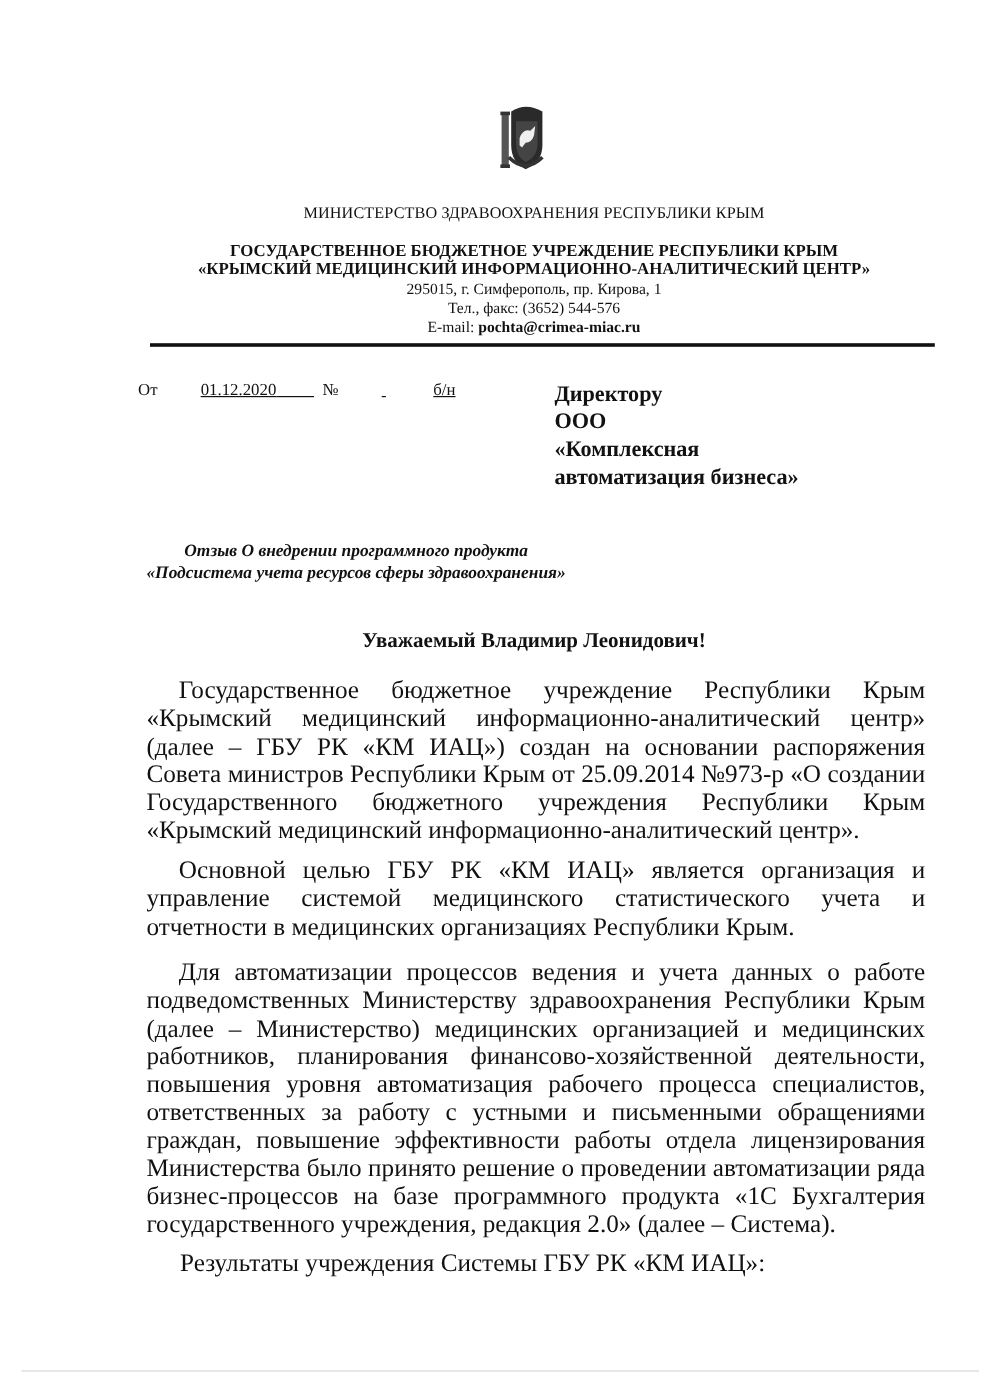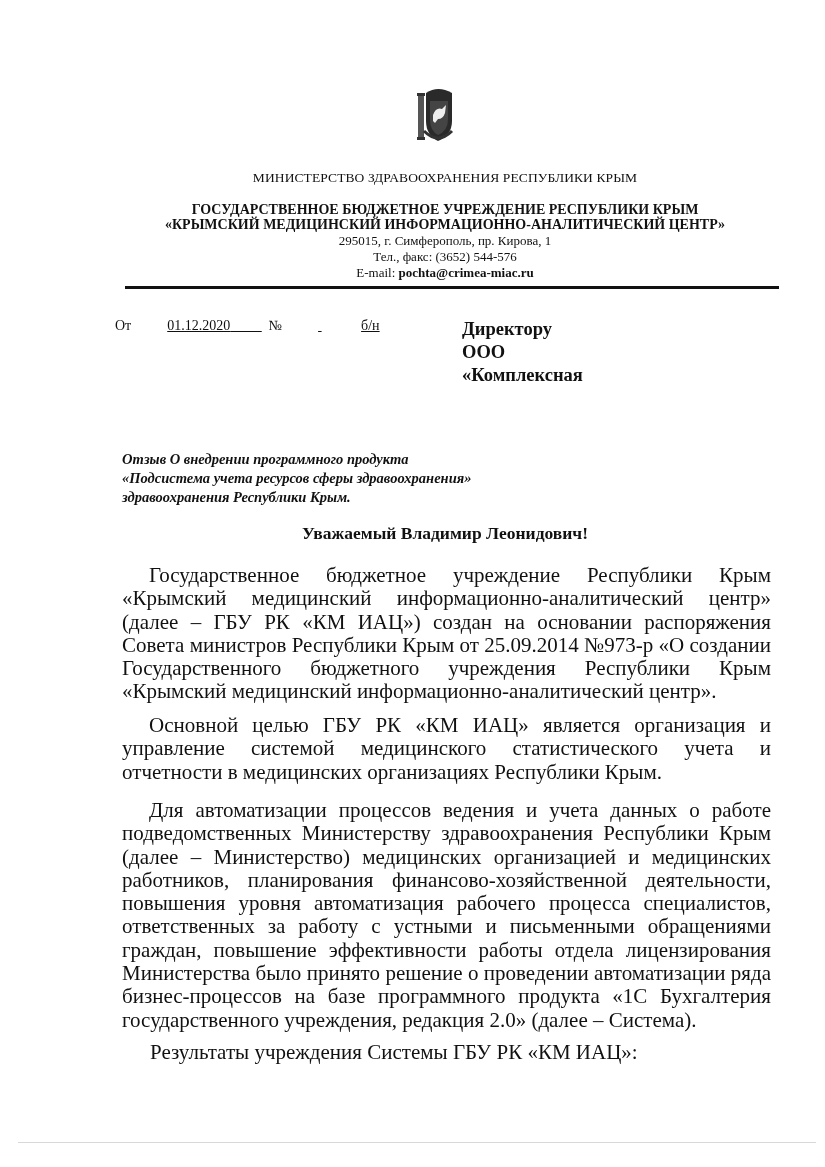--- a/index.html
+++ b/index.html
@@ -25,21 +25,21 @@
 
     
     #dateline { left: 115px; top: 318px; font-size: 14px; white-space: nowrap; }
     .ul { text-decoration: underline; margin-left: 36px; }
 
     
     #addressee { left: 462px; top: 318px; width: 310px; font-size: 18.5px; font-weight: bold; line-height: 23px; }
     #addressee .l1 { display: flex; justify-content: space-between; flex-direction: column; }
 
     
-    #subject { left: 122px; top: 450px; font-size: 14.5px; font-weight: bold; font-style: italic; line-height: 19px; }
+    #subject { left: 122px; top: 450px; font-size: 14.5px; font-weight: bold; font-style: italic; line-height: 19px; text-align: center; }
 
     
     #salutation { left: 0; width: 890px; top: 523px; text-align: center; font-size: 17.5px; font-weight: bold; }
 
     
     .para {
       left: 122px; width: 649px; font-size: 21px; line-height: 23.3px;
       text-align: justify; text-indent: 27px;
     }
     #p1 { top: 564px; }
@@ -77,26 +77,26 @@
   <span>№</span><span class="ul">&nbsp;</span>
   <span class="ul">б/н</span>
 </div>
 
 <div id="addressee" class="abs">
   <div class="l1">
     <span>Директору</span>
     <span>ООО</span>
     <span>«Комплексная</span>
   </div>
+  <div>автоматизация бизнеса»</div>
 </div>
 
 <div id="subject" class="abs">
   <div>Отзыв О внедрении программного продукта</div>
   <div>«Подсистема учета ресурсов сферы здравоохранения»</div>
-  <div>здравоохранения Республики Крым.</div>
 </div>
 
 <div id="salutation" class="abs">Уважаемый Владимир Леонидович!</div>
 
 <div id="p1" class="abs para">Государственное бюджетное учреждение Республики Крым «Крымский медицинский информационно-аналитический центр» (далее – ГБУ РК «КМ ИАЦ») создан на основании распоряжения Совета министров Республики Крым от 25.09.2014 №973-р «О создании Государственного бюджетного учреждения Республики Крым «Крымский медицинский информационно-аналитический центр».</div>
 <div id="p2" class="abs para">Основной целью ГБУ РК «КМ ИАЦ» является организация и управление системой медицинского статистического учета и отчетности в медицинских организациях Республики Крым.</div>
 <div id="p3" class="abs para">Для автоматизации процессов ведения и учета данных о работе подведомственных Министерству здравоохранения Республики Крым (далее – Министерство) медицинских организацией и медицинских работников, планирования финансово-хозяйственной деятельности, повышения уровня автоматизация рабочего процесса специалистов, ответственных за работу с устными и письменными обращениями граждан, повышение эффективности работы отдела лицензирования Министерства было принято решение о проведении автоматизации ряда бизнес-процессов на базе программного продукта «1С Бухгалтерия государственного учреждения, редакция 2.0» (далее – Система).</div>
 <div id="p4" class="abs para">Результаты учреждения Системы ГБУ РК «КМ ИАЦ»:</div>
 
 <div id="page-edge" class="abs"></div>

